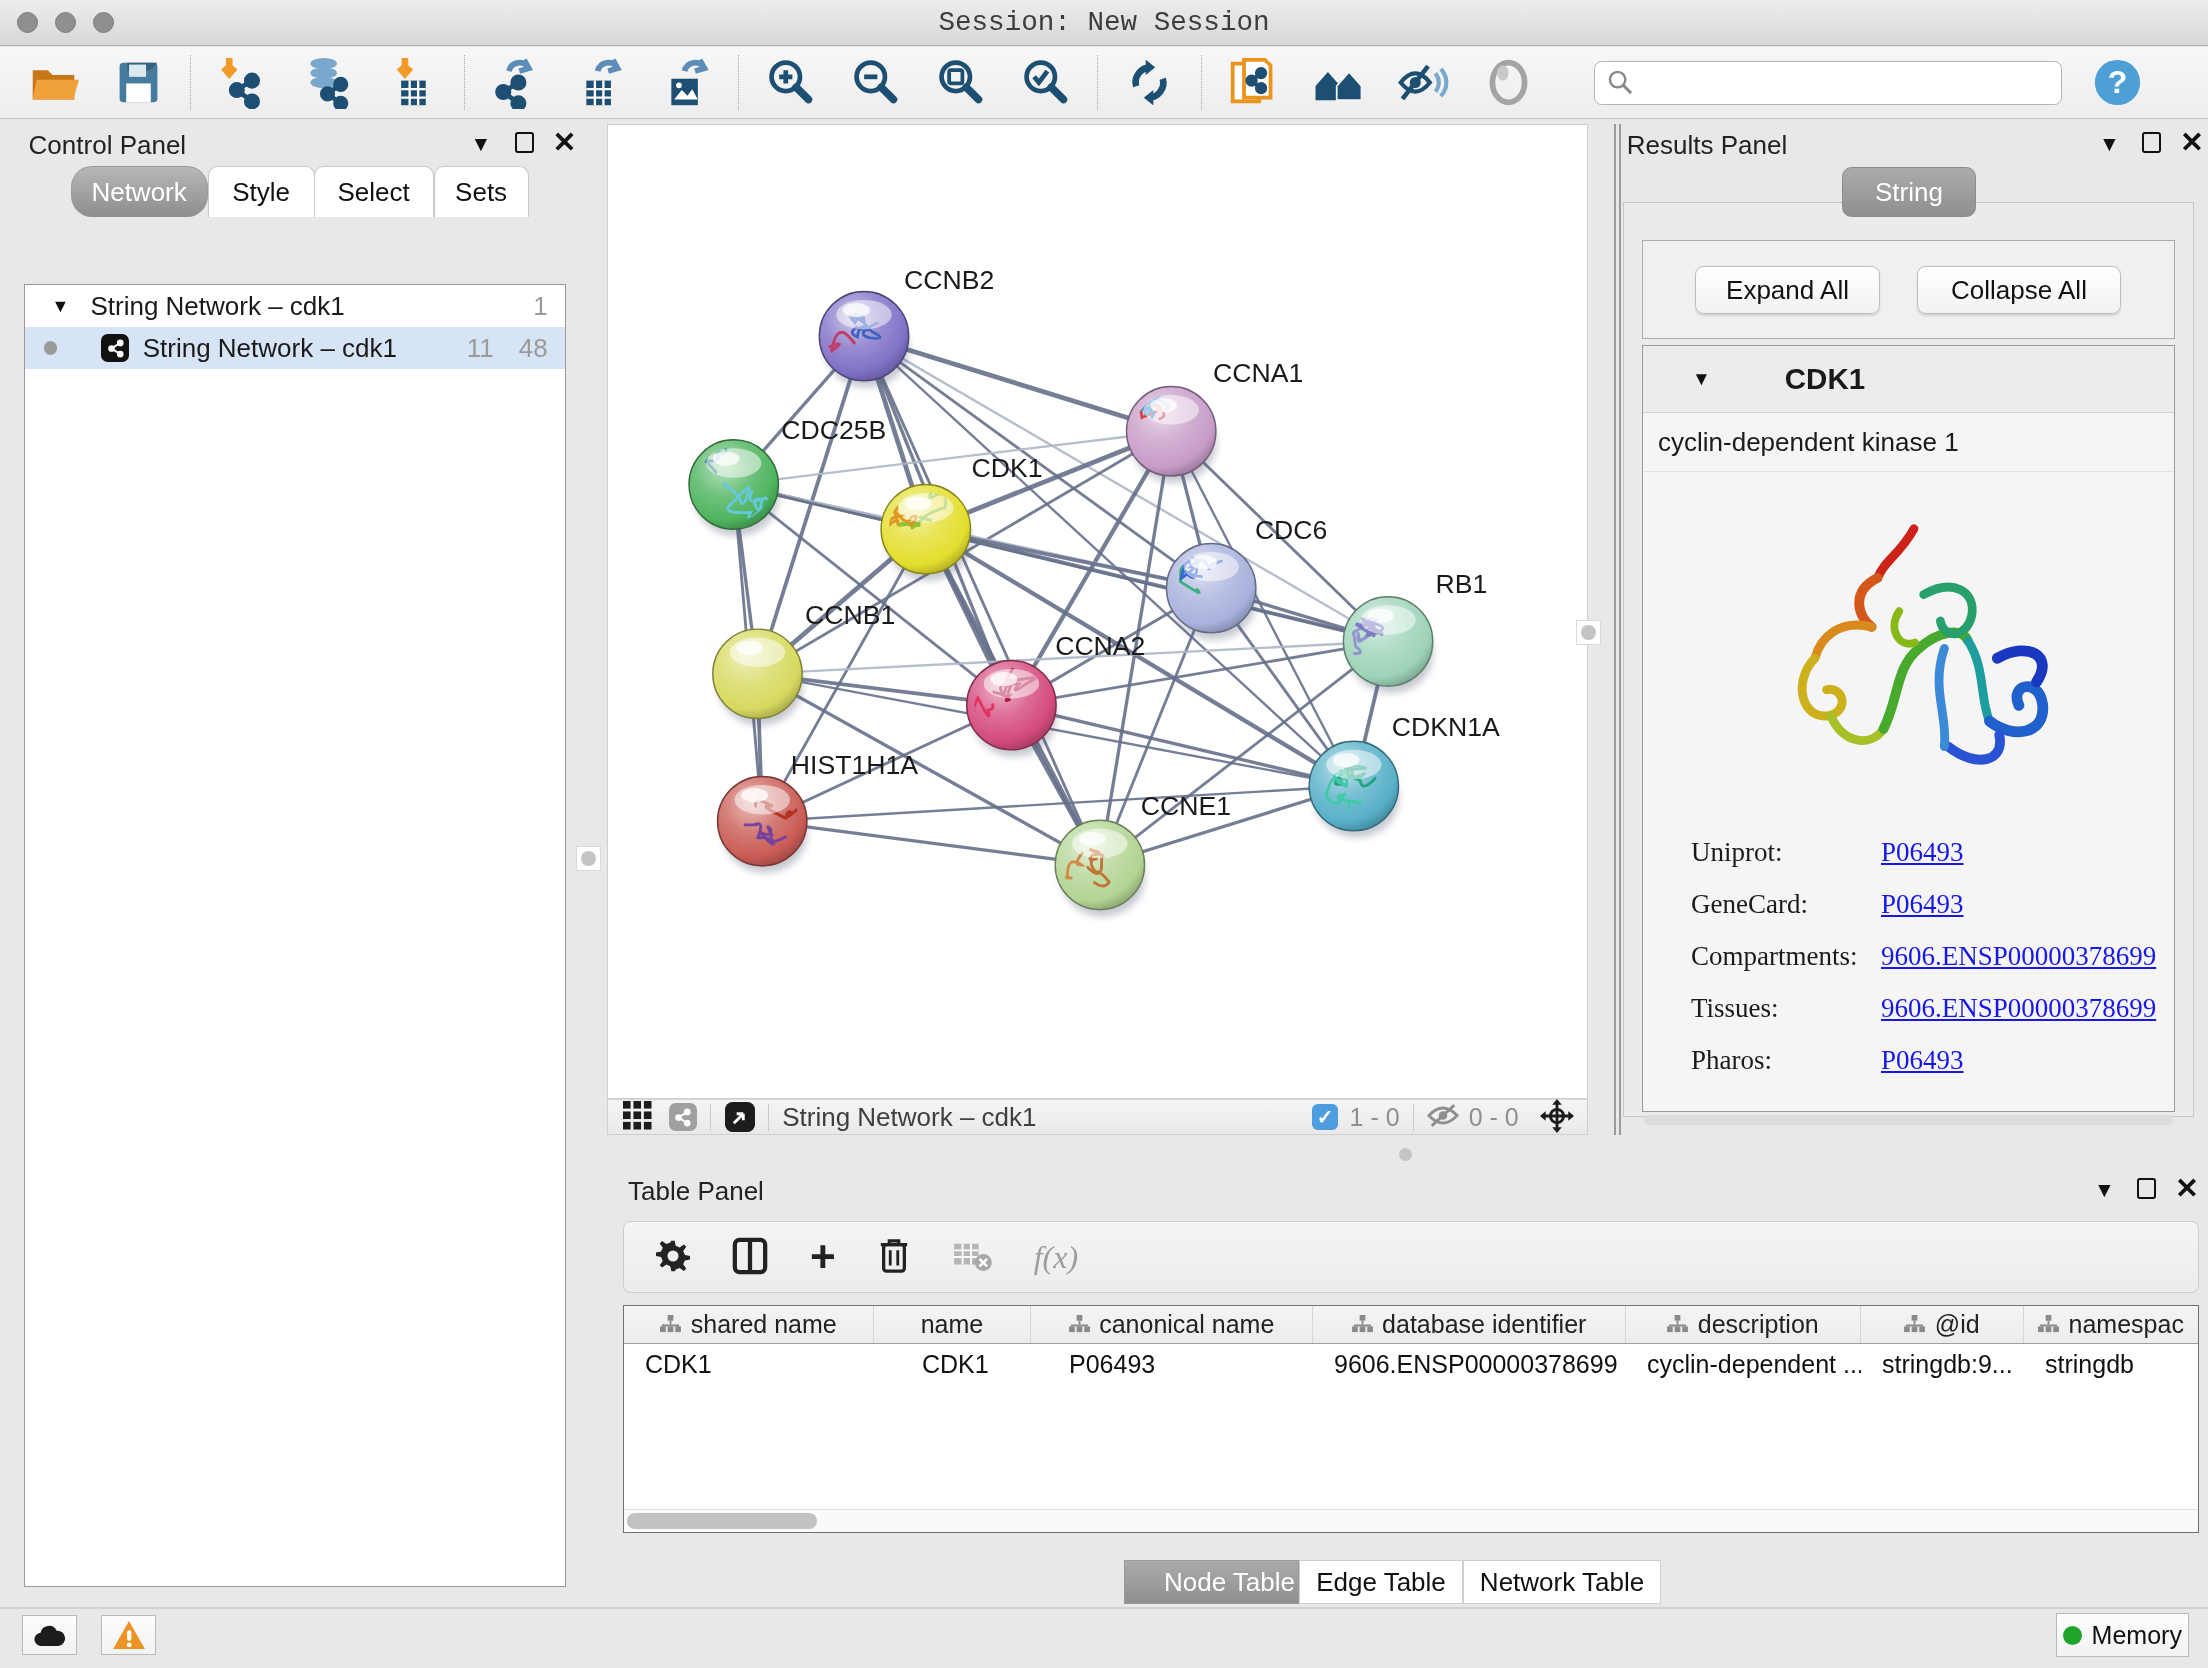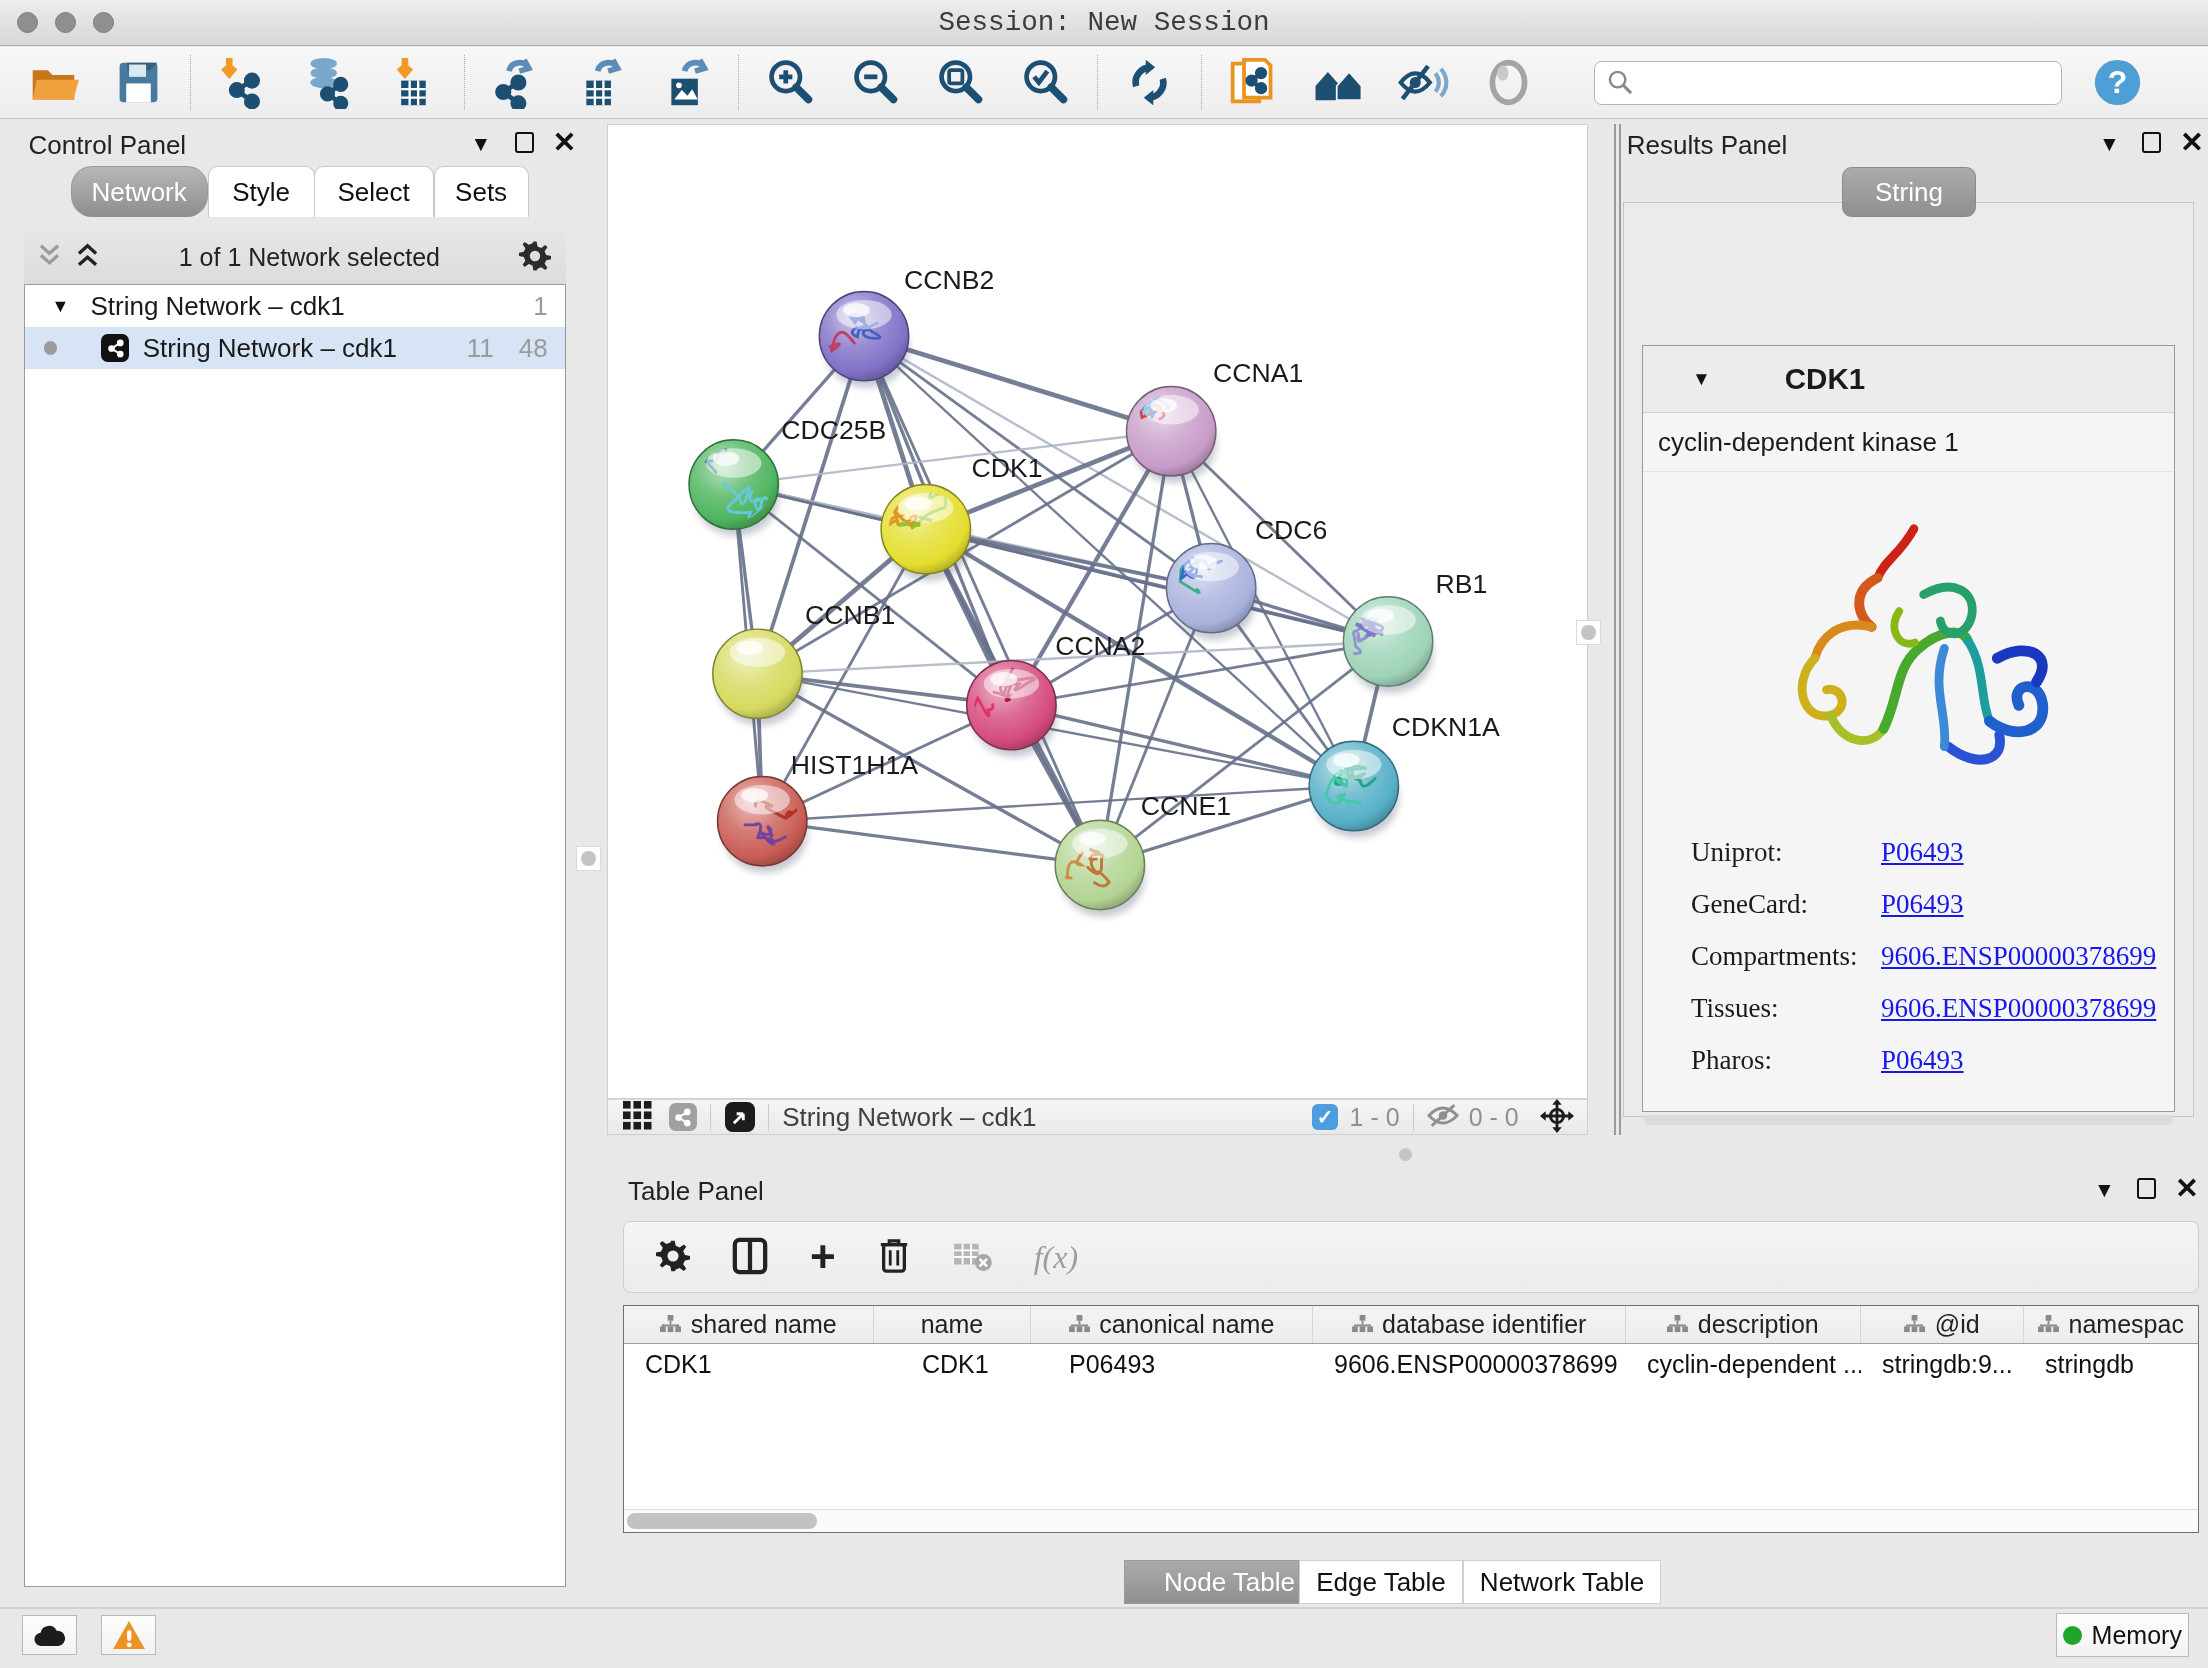--- a/index.html
+++ b/index.html
@@ -275,39 +275,20 @@
   <div class="ctl-tab abs" style="left:200px; top:42px; width:107px;">
       <span>Style</span>
     </div>
   <div class="ctl-tab abs" style="left:306px; top:42px; width:120px;">
       <span>Select</span>
     </div>
   <div class="ctl-tab abs" style="left:426px; top:42px; width:95px;">
       <span>Sets</span>
     </div>
 
-  <div class="subbar abs" style="left:16px; top:107px; width:542px; height:53px; display:flex; align-items:center;">
-    <span style="margin-left:13.3px;">
-      <svg width="25" height="28.5" viewBox="0 0 26 30">
-          <path d="M4 4l9 8 9-8M4 14l9 8 9-8" stroke="#9a9a9a" stroke-width="3.5" fill="none"></path>
-        </svg>
-    </span>
-    <span style="margin-left:13.3px;">
-      <svg width="25" height="28.5" viewBox="0 0 26 30">
-          <path d="M4 12l9-8 9 8M4 24l9-8 9 8" stroke="#222" stroke-width="3.5" fill="none"></path>
-        </svg>
-    </span>
-    <span style="flex:1; text-align:center; font-size:25px; color:#222;">1 of 1 Network selected</span>
-    <span style="margin-right:15px;">
-      <svg width="32" height="32" viewBox="0 0 40 40">
-          <path d="M18 2h4l1.2 6 4.6 2 5-3.6 2.8 2.8-3.6 5 2 4.6 6 1.2v4l-6 1.2-2 4.6 3.6 5-2.8 2.8-5-3.6-4.6 2L22 38h-4l-1.2-6-4.6-2-5 3.6-2.8-2.8 3.6-5-2-4.6-6-1.2v-4l6-1.2 2-4.6-3.6-5 2.8-2.8 5 3.6 4.6-2z" fill="#2c2c2c"></path>
-          <circle cx="20" cy="20" r="6.5" fill="#dedede"></circle>
-        </svg>
-    </span>
-  </div>
 
   <div class="treebox abs" style="left:16px; top:160px; width:542px; height:1303px;">
     <div class="trow" style="padding-left:27px;">
       <span class="dtri" style="font-size:18px;">▼</span>
       <span style="margin-left:21px;">String Network – cdk1</span>
       <span class="cnt" style="margin-left:auto; margin-right:17px;">1</span>
     </div>
     <div class="trow sel" style="padding-left:19px;">
       <span style="width:13.3px; height:13.3px; border-radius:50%; background:#9a9a9a;"></span>
       <span class="sharebadge" style="margin-left:44px;">
@@ -679,20 +660,28 @@
 
 <div class="abs" style="left:1623px; top:124px; width:586px; height:1010px;">
   <div class="abs" style="left:3.8px; top:5.7px;"><span class="panel-title">Results Panel</span></div>
   <div class="abs" style="left:476px; top:7.6px;"><span class="dtri">▼</span></div>
   <div class="abs" style="left:519px; top:7.6px;"><span class="floatbox"></span></div>
   <div class="abs" style="left:557px; top:3.8px;"><span class="xclose">✕</span></div>
 
   <div class="abs" style="left:0px; top:78px; width:571px; height:915px; background:#ebebeb; border:1px solid #c6c6c6;"></div>
   <div class="abs stringtab" style="left:219px; top:43px;"><span>String</span></div>
 
+  <div class="abs" style="left:19px; top:116px; width:533px; height:99px; background:#f0f0f0; border:1px solid #ababab;">
+    <div class="rbtn abs" style="left:52px; top:25px; width:185px; height:48px;">
+        <span>Expand All</span>
+      </div>
+    <div class="rbtn abs" style="left:274px; top:25px; width:204px; height:48px;">
+        <span>Collapse All</span>
+      </div>
+  </div>
 
   <div class="abs" style="left:19px; top:221px; width:533px; height:767px; background:#f5f5f5; border:1px solid #9a9a9a;">
     <div style="height:67px; background:#ececec; border-bottom:1px solid #cfcfcf; display:flex; align-items:center;">
       <span class="dtri" style="margin-left:49px; font-size:19px;">▼</span>
       <span style="margin-left:74px; font-size:29.5px; font-weight:bold;">CDK1</span>
     </div>
     <div style="height:59px; display:flex; align-items:center; border-bottom:1px solid #e2e2e2;">
       <span style="margin-left:15px; font-size:26px;">cyclin-dependent kinase 1</span>
     </div>
     <div style="height:352px; display:flex; align-items:center; justify-content:center;">

